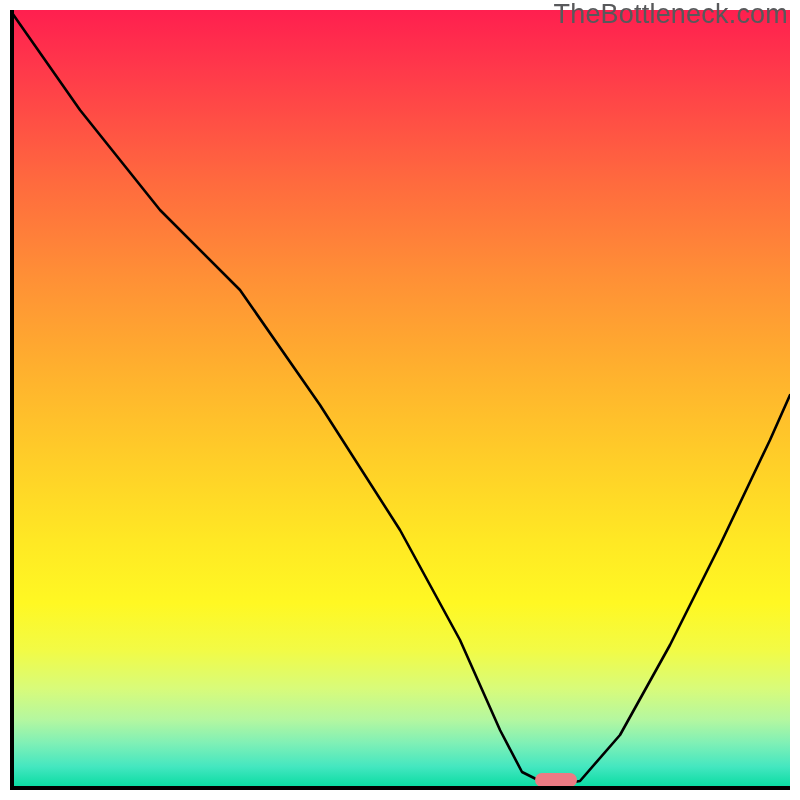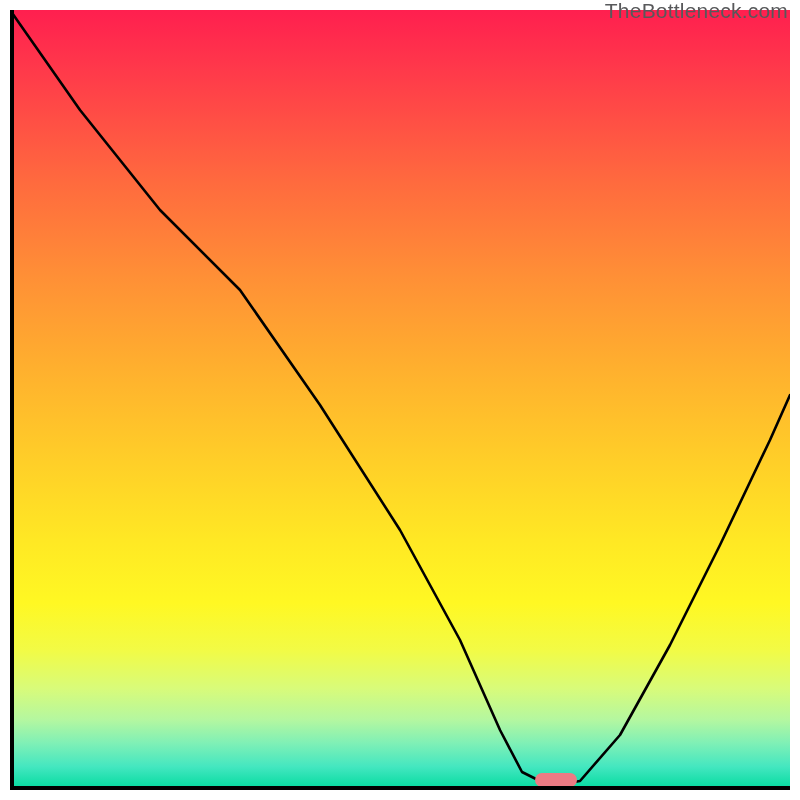--- a/index.html
+++ b/index.html
@@ -62,21 +62,21 @@
     position: absolute;
     background: #ed7b84;
     border-radius: 9px;
     pointer-events: none;
   }
   .watermark {
     position: absolute;
     top: -1px;
     right: 12px;
     color: #58595b;
-    font-size: 21px;
+    font-size: 27px;
     font-weight: 500;
     letter-spacing: 0.2px;
     pointer-events: none;
   }
 </style>
 </head>
 <body>
 
 <div class="chart-container">
 

